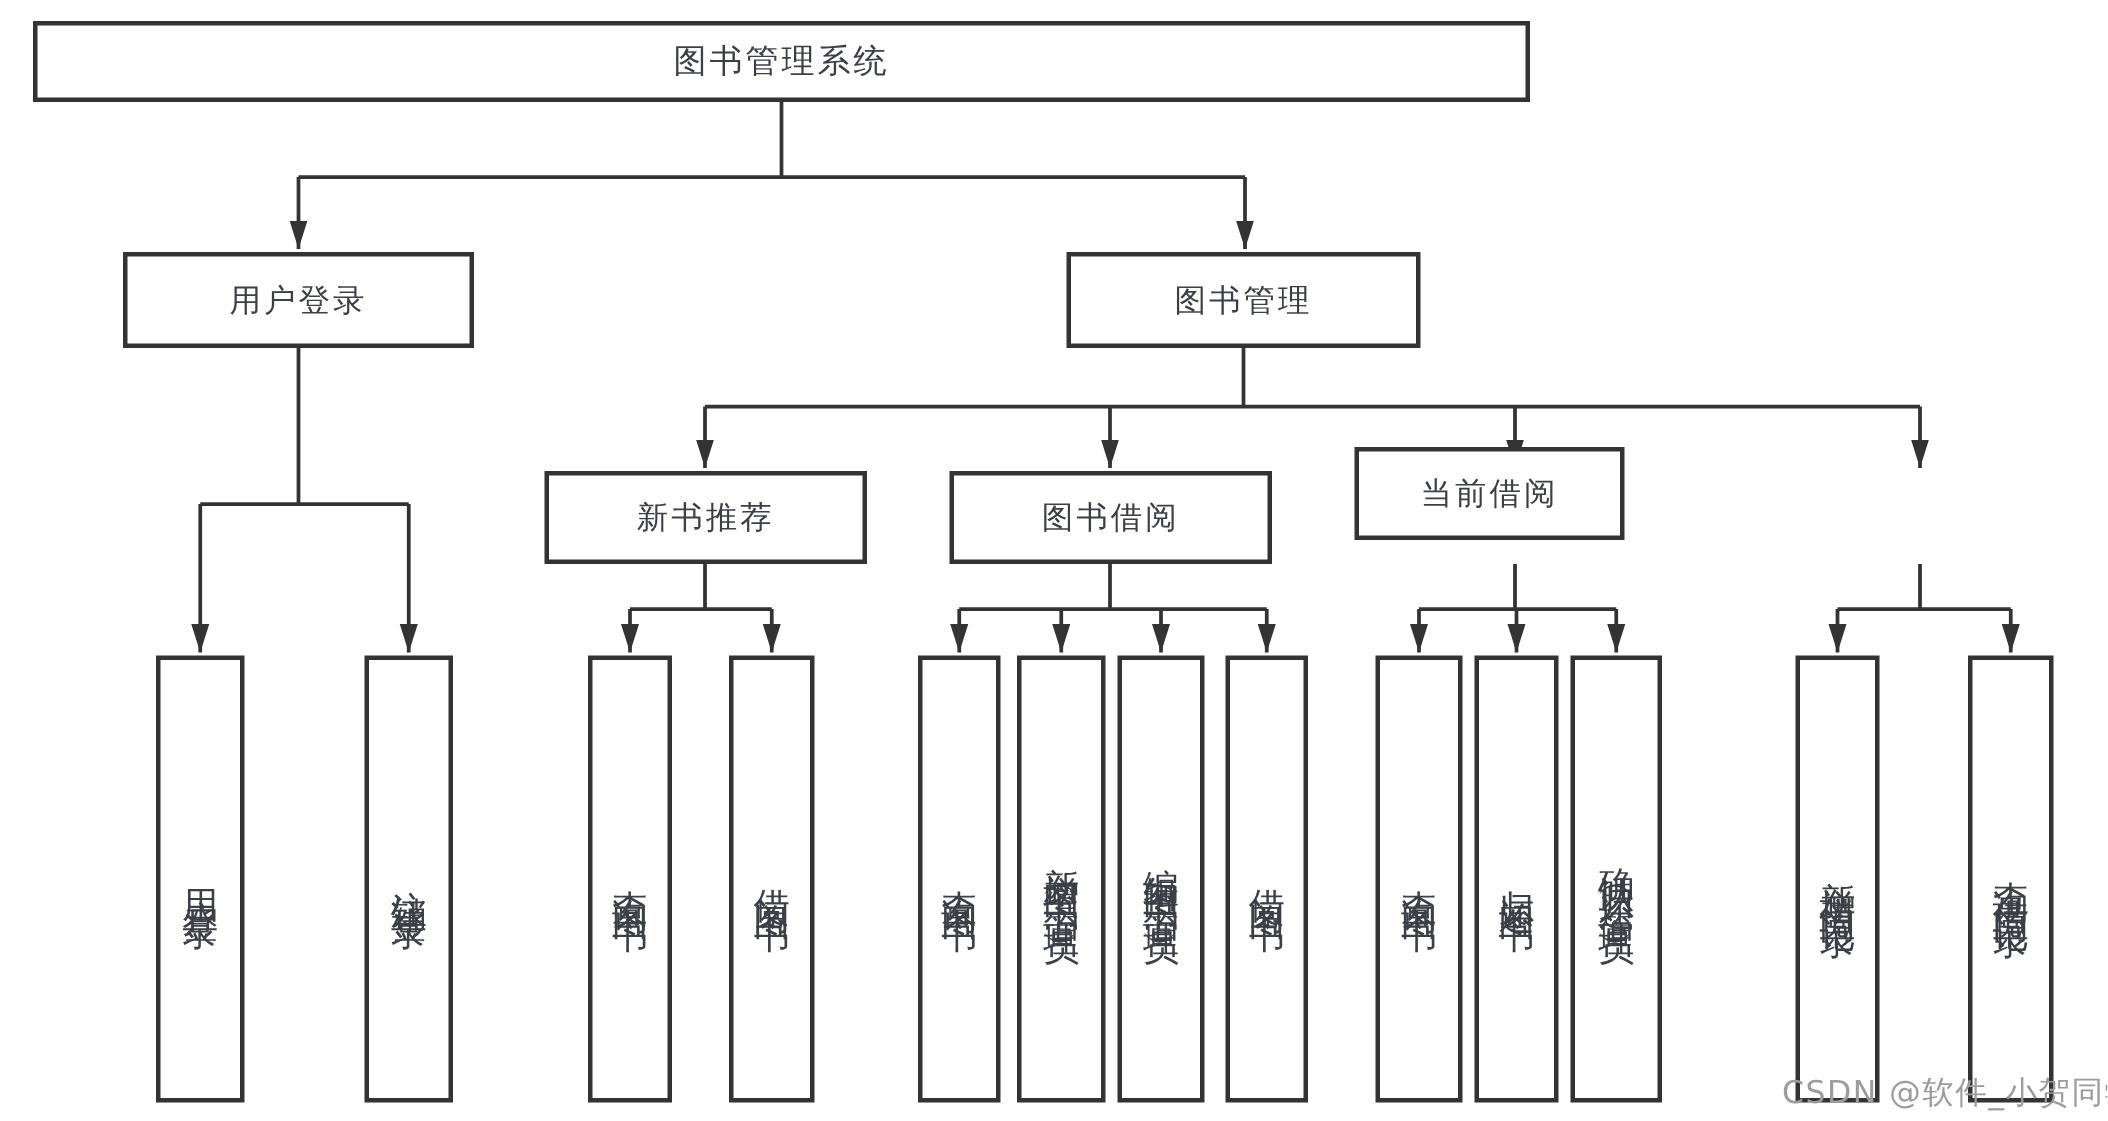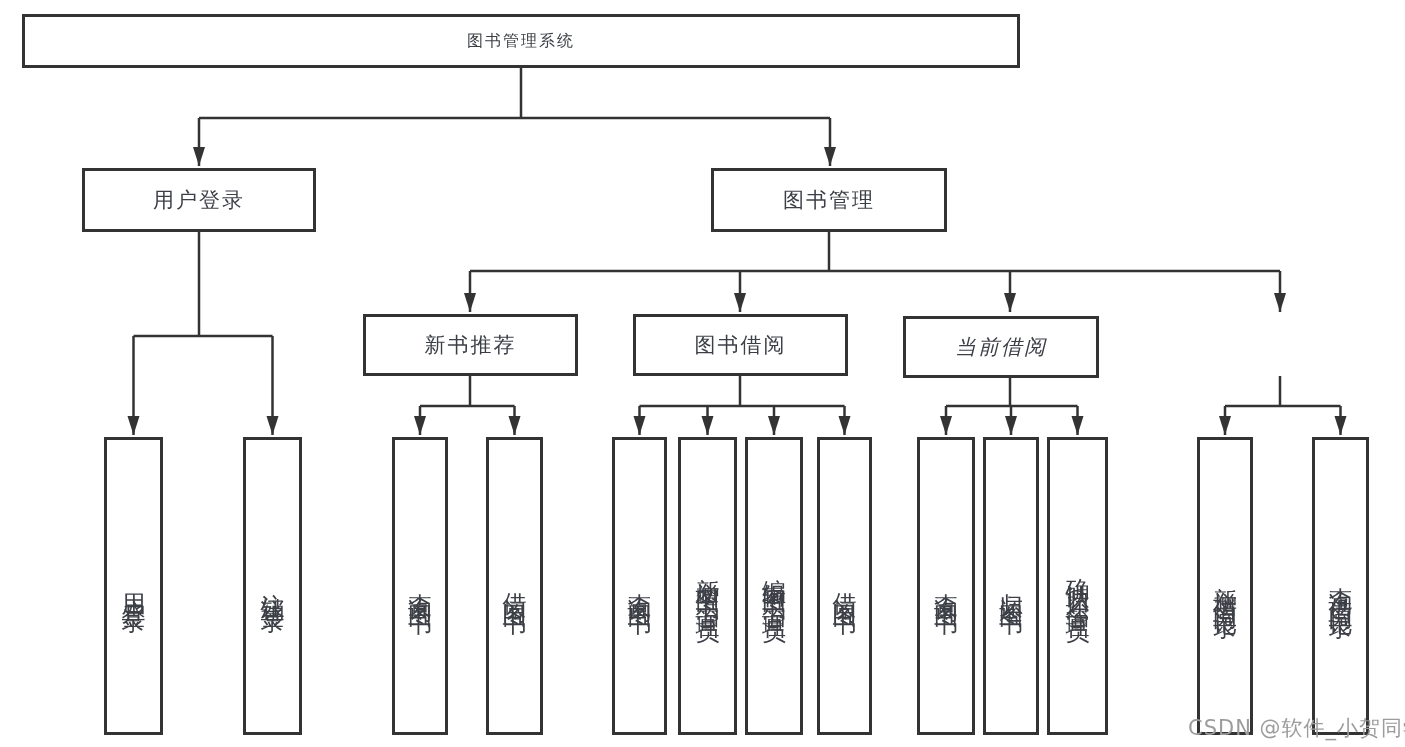--- a/index.html
+++ b/index.html
@@ -16,21 +16,21 @@
     position: absolute;
     box-sizing: border-box;
     border: 3px solid #333333;
     background: #ffffff;
     display: flex;
     align-items: center;
     justify-content: center;
     color: #3c3f46;
   }
   .hnode { font-size: 21px; letter-spacing: 2px; }
-  .root  { font-size: 16px; }
+  .root  { font-size: 22px; }
   .vnode { top: 437px; height: 298px; }
   .vnode .vtext {
     writing-mode: vertical-rl;
     text-orientation: mixed;
     font-size: 24px;
     letter-spacing: 6px;
     white-space: nowrap;
     color: #3c3f46;
   }
   .watermark {
@@ -108,21 +108,21 @@
   <div class="node hnode" style="left:711px; top:168px; width:236px; height:64px;justify-content:center;">
     <span>图书管理</span>
   </div>
 
   <div class="node hnode" style="left:363px; top:314px; width:215px; height:62px;">
     <span>新书推荐</span>
   </div>
   <div class="node hnode" style="left:633px; top:314px; width:215px; height:62px;">
     <span>图书借阅</span>
   </div>
-  <div class="node hnode" style="left:903px; top:316px; width:196px; height:62px;font-style:italic;">
+  <div class="node hnode" style="left:903px; top:298px; width:180px; height:62px;">
     <span>当前借阅</span>
   </div>
 
   <div class="node vnode" style="left:104px; width:59px;">
     <span class="vtext">用户登录</span>
   </div>
   <div class="node vnode" style="left:243px; width:59px;">
     <span class="vtext">注销登录</span>
   </div>
   <div class="node vnode" style="left:392px; width:56px;">

